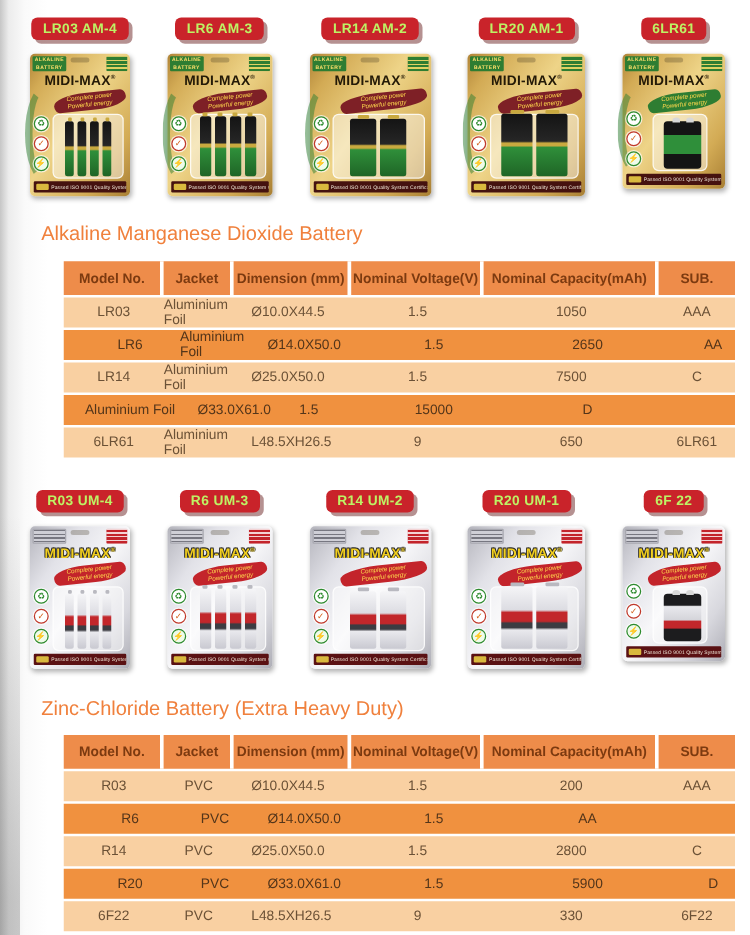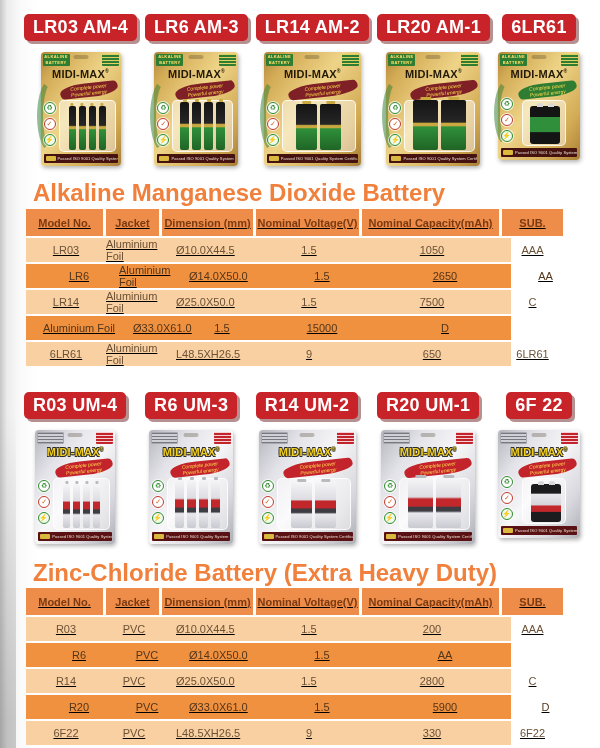--- a/index.html
+++ b/index.html
@@ -7,21 +7,21 @@
   .page { position:relative; width:600px; height:748px; overflow:hidden;
           background:linear-gradient(90deg,#c6c6c6 0,#ececec 7px,#fafafa 20px,#ffffff 38px); }
   .page::after { content:""; position:absolute; left:0; top:0; bottom:0; width:16px; pointer-events:none;
           background:linear-gradient(180deg,rgba(0,0,0,0) 55%,rgba(80,80,80,0.28) 96%); }
 
   
   .prow { position:absolute; left:24px; right:20px; top:14px; display:flex;
           justify-content:space-between; align-items:flex-start; }
   #row2 { top:392px; }
   .pcell { display:flex; flex-direction:column; align-items:center; }
-  .plabel { background:#c9232a; color:#ffffff; font-weight:bold; font-size:18px;
+  .plabel { background:#c9232a; color:#bef264; font-weight:bold; font-size:11px;
             padding:3px 9px; border-radius:5px; white-space:nowrap; z-index:2;
             box-shadow:3px 3px 0 rgba(92,12,12,0.45); margin-bottom:11px; letter-spacing:0.3px; }
   .pcard { position:relative; height:114px; border-radius:4px; box-shadow:1px 2px 4px rgba(0,0,0,0.3); }
   .s-aaa { width:80px; } .s-aa { width:84px; } .s-c { width:97px; } .s-d { width:94px; }
   .s-v9 { width:82px; height:108px; }
   .t-alk  { background:linear-gradient(125deg,#b08438 0%,#d3ab55 15%,#eed488 45%,#d3ab55 78%,#a87f34 100%); }
   .t-zinc { background:linear-gradient(125deg,#b4b4bc 0%,#e2e2e8 25%,#f7f7f9 50%,#d8d8de 78%,#aeaeb6 100%); }
   .hang { position:absolute; top:3px; left:50%; transform:translateX(-50%);
           width:15px; height:4px; border-radius:2px; background:rgba(60,50,30,0.28); }
   .chip { position:absolute; top:2px; height:12px; border-radius:1px; overflow:hidden; }
@@ -78,26 +78,26 @@
   .t-zinc .bat { background:linear-gradient(180deg,#f5f5f7 0%,#dcdce2 38%,#c2272b 42%,#c2272b 56%,#3c3c42 59%,#3c3c42 66%,#e9e9ed 70%,#c9c9d1 100%); }
   .t-zinc.s-v9 .bat { background:linear-gradient(180deg,#1c1c1e 0%,#1c1c1e 24%,#e9e9ed 27%,#d4d4da 55%,#c2272b 58%,#c2272b 72%,#1c1c1e 75%,#1c1c1e 100%); }
   .cert { position:absolute; left:3px; right:3px; bottom:3px; height:9px; border-radius:1px;
           display:flex; align-items:center; gap:2px; padding:0 2px; overflow:hidden; z-index:3; }
   .t-alk .cert { background:#45120f; }
   .t-zinc .cert { background:#5a1113; }
   .chipy { flex:0 0 10px; height:5px; background:#d9b93e; border-radius:1px; }
   .certtxt { font-size:4px; color:#efe5d6; white-space:nowrap; letter-spacing:0.1px; }
 
   
-  .stitle { position:absolute; left:33px; font-size:24px; font-weight:bold; color:#f0803c; }
+  .stitle { position:absolute; left:33px; font-size:16px; font-weight:normal; color:#f0803c; }
   #titleA { top:179px; }
   #titleB { top:559px; }
 
   
-  .tbl { position:absolute; left:26px; width:485px;text-decoration:underline; }
+  .tbl { position:absolute; left:51px; width:537px; }
   #tableA { top:209px; }
   #tableB { top:588px; }
   .thead, .tr { display:grid; grid-template-columns:80px 56px 94px 106px 140px 61px; }
   .thead { height:27px; margin-bottom:2px; }
   .th { background:#ee8c4a; color:#7c3a10; font-weight:bold; font-size:11px;
         display:flex; align-items:center; justify-content:center; border-right:3px solid #fff; }
   .th:last-child { border-right:0; }
   .tr { height:24px; margin-bottom:2px; }
   .tr.light { background:#f9d0a2; color:#6b5136; }
   .tr.dark  { background:#f0913f; color:#53351a;padding-left:13px; }

